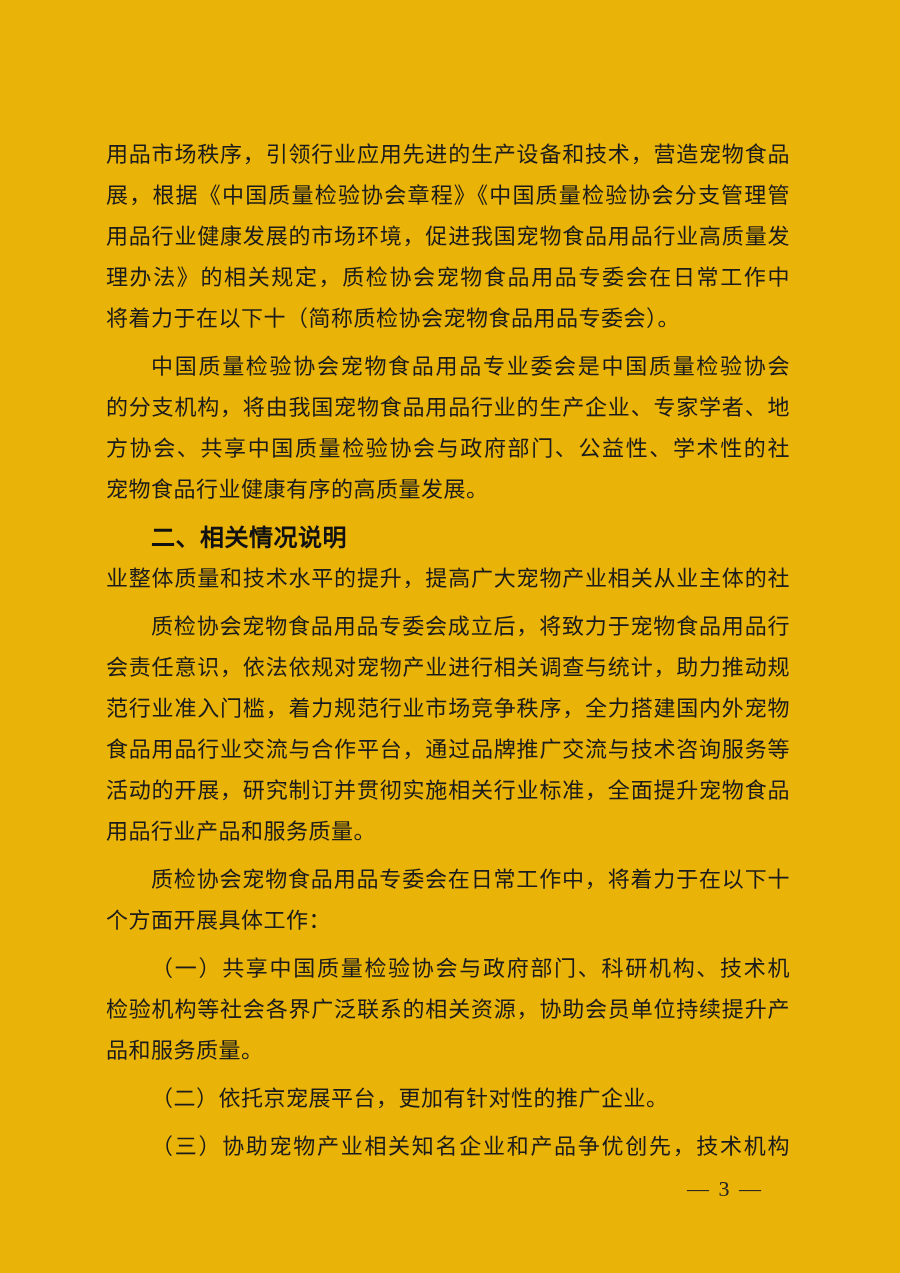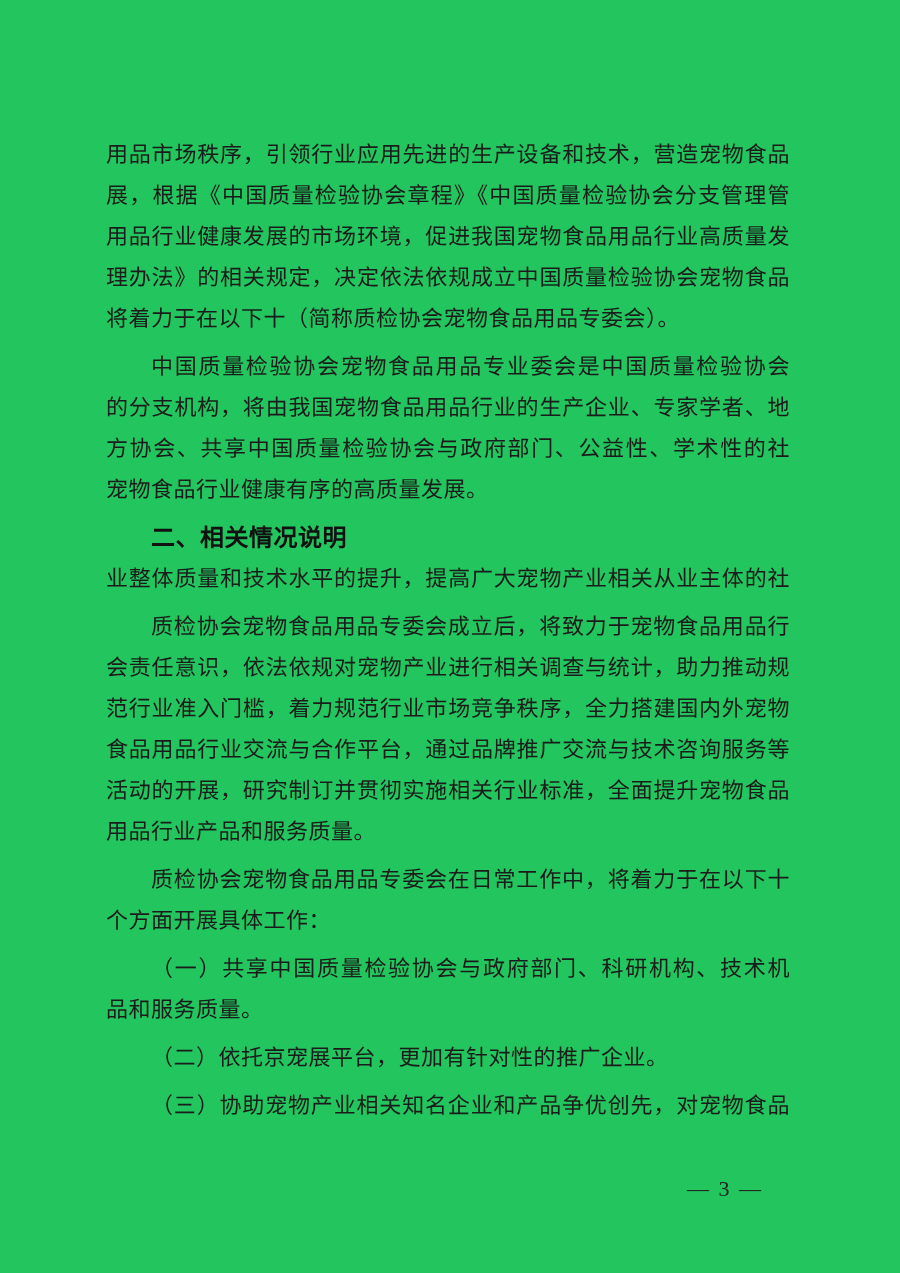--- a/index.html
+++ b/index.html
@@ -4,21 +4,21 @@
 <style>
   html, body {
     margin: 0;
     padding: 0;
     background: #ffffff;
   }
   .page {
     position: relative;
     width: 900px;
     height: 1273px;
-    background: #22c55e;
+    background: #eab308;
     overflow: hidden;
   }
   .text-block {
     position: absolute;
     left: 106px;
     top: 134px;
     width: 684px;
     color: #1b1b1b;
     font-family: "Liberation Serif", "DejaVu Serif", serif;
     font-size: 22px;
@@ -62,21 +62,21 @@
 </style>
 </head>
 <body>
 
 <div class="page">
   <div class="text-block" id="doc-body">
       <div class="block paragraph">
         <div class="line fill">用品市场秩序，引领行业应用先进的生产设备和技术，营造宠物食品</div>
         <div class="line fill">展，根据《中国质量检验协会章程》《中国质量检验协会分支管理管</div>
         <div class="line fill">用品行业健康发展的市场环境，促进我国宠物食品用品行业高质量发</div>
-        <div class="line fill">理办法》的相关规定，决定依法依规成立中国质量检验协会宠物食品</div>
+        <div class="line fill">理办法》的相关规定，质检协会宠物食品用品专委会在日常工作中</div>
         <div class="line">将着力于在以下十（简称质检协会宠物食品用品专委会）。</div>
       </div>
       <div class="block paragraph">
         <div class="line fill indent">中国质量检验协会宠物食品用品专业委会是中国质量检验协会</div>
         <div class="line fill">的分支机构，将由我国宠物食品用品行业的生产企业、专家学者、地</div>
         <div class="line fill">方协会、共享中国质量检验协会与政府部门、公益性、学术性的社</div>
         <div class="line">宠物食品行业健康有序的高质量发展。</div>
       </div>
       <div class="block heading">
         <div class="line indent">二、相关情况说明</div>
@@ -89,23 +89,24 @@
         <div class="line fill">食品用品行业交流与合作平台，通过品牌推广交流与技术咨询服务等</div>
         <div class="line fill">活动的开展，研究制订并贯彻实施相关行业标准，全面提升宠物食品</div>
         <div class="line">用品行业产品和服务质量。</div>
       </div>
       <div class="block paragraph">
         <div class="line fill indent">质检协会宠物食品用品专委会在日常工作中，将着力于在以下十</div>
         <div class="line">个方面开展具体工作：</div>
       </div>
       <div class="block paragraph">
         <div class="line fill indent">（一）共享中国质量检验协会与政府部门、科研机构、技术机构、</div>
+        <div class="line fill">检验机构等社会各界广泛联系的相关资源，协助会员单位持续提升产</div>
         <div class="line">品和服务质量。</div>
       </div>
       <div class="block paragraph">
         <div class="line indent">（二）依托京宠展平台，更加有针对性的推广企业。</div>
       </div>
       <div class="block paragraph">
-        <div class="line fill indent">（三）协助宠物产业相关知名企业和产品争优创先，对宠物食品</div>
+        <div class="line fill indent">（三）协助宠物产业相关知名企业和产品争优创先，技术机构</div>
       </div>
     </div>
   <div class="page-number">— 3 —</div>
 </div>
 
 </body></html>

